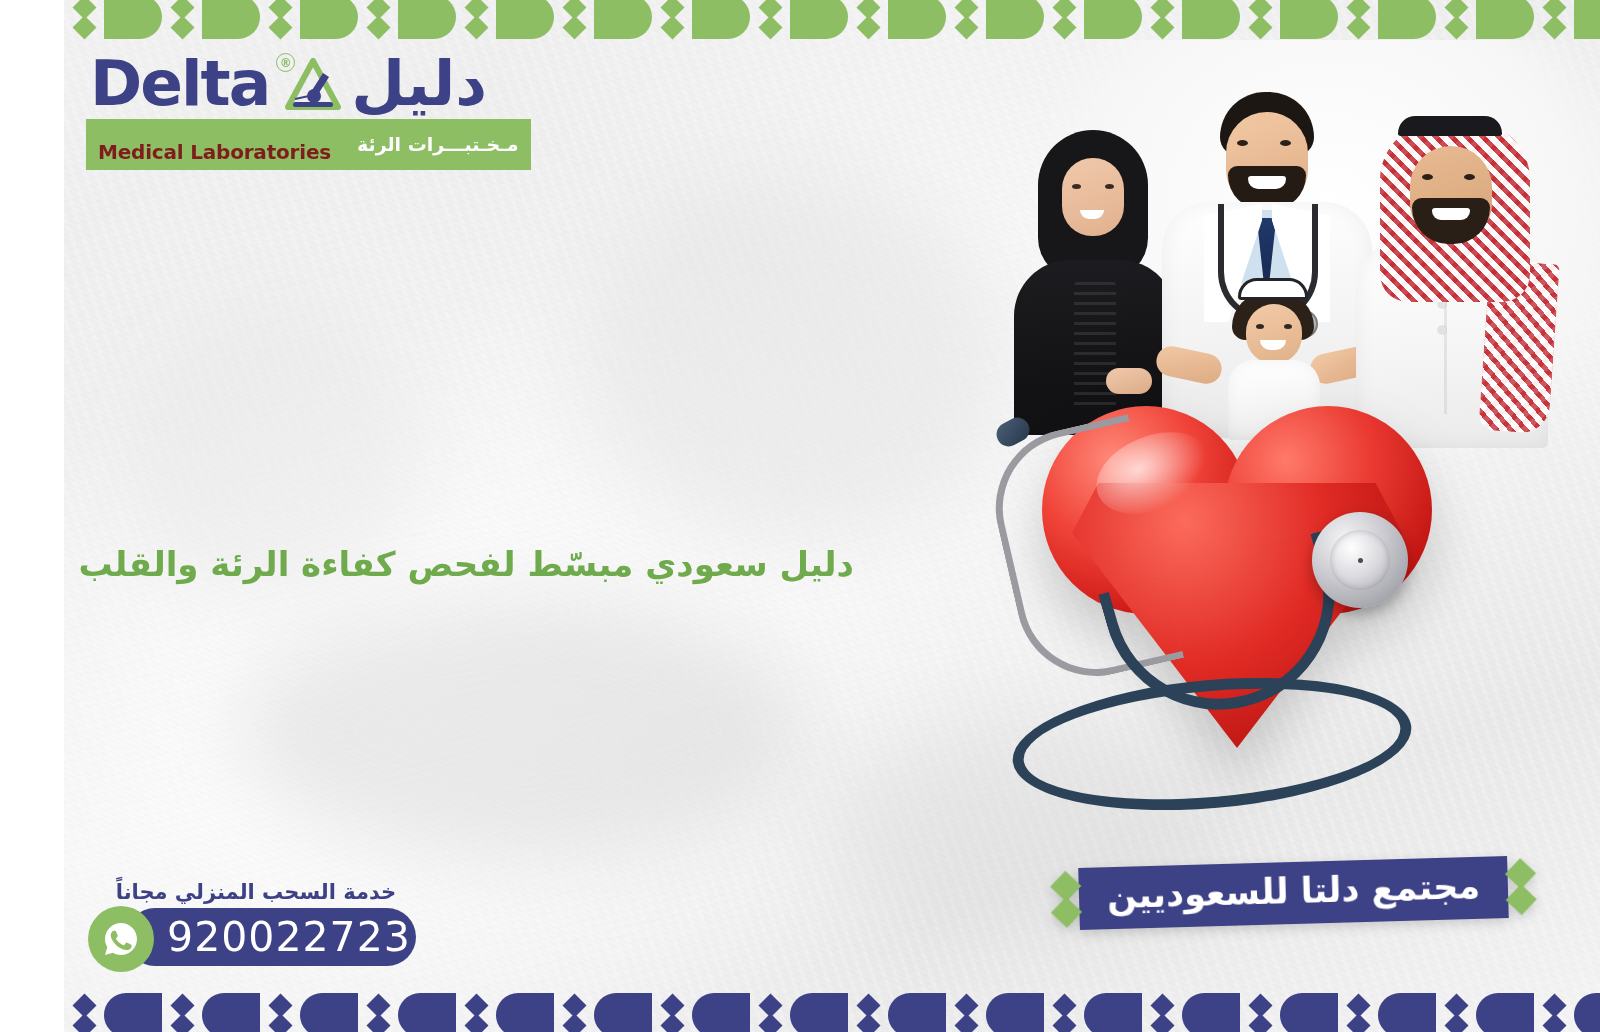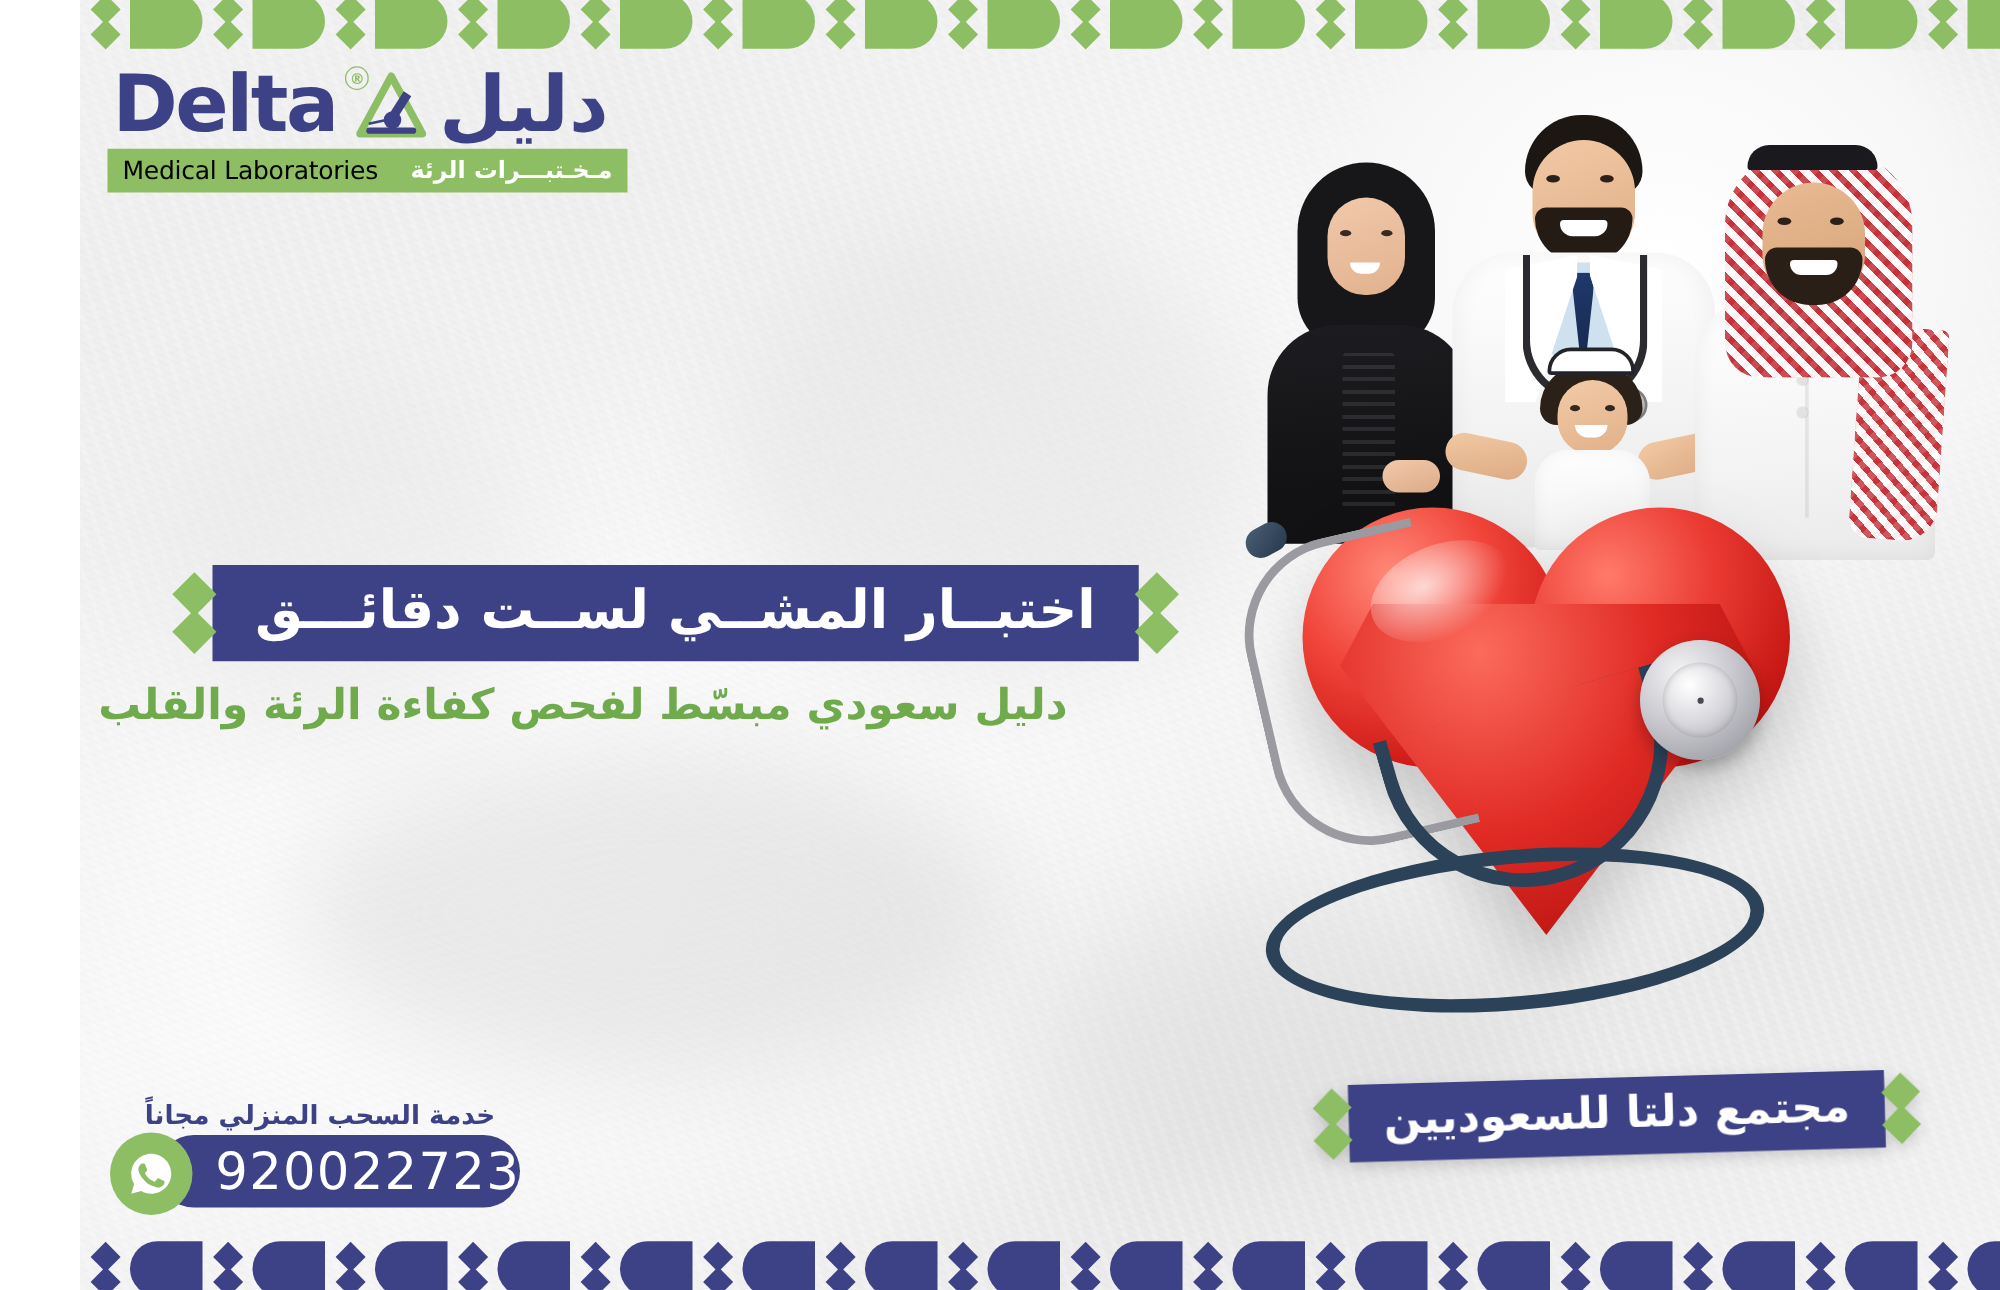--- a/index.html
+++ b/index.html
@@ -107,21 +107,21 @@
     font-family:"DejaVu Sans","Liberation Sans",sans-serif;
   }
   .logo-band {
     margin-top:5px;
     background:#8dbe64;
     padding:5px 12px 6px;
     display:flex; align-items:center; justify-content:space-between; gap:26px;
     min-width:318px;
   }
   .logo-band-en {
-    color:#000000; font-size:20px; font-weight:400; letter-spacing:-.2px;
+    color:#7f1d1d; font-size:20px; font-weight:700; letter-spacing:-.2px;margin-top:16px;
   }
   .logo-band-ar {
     color:#ffffff; font-size:19px; font-weight:700; direction:rtl;
   }
 
   
   .headline-wrap {
     position:absolute; left:76px; top:452px; z-index:9;
     display:flex; align-items:stretch;
   }
@@ -158,21 +158,21 @@
   .contact-caption {
     color:#3d4185; font-size:21px; font-weight:700;
     text-align:center; direction:rtl;
     margin:0 0 4px 6px;
   }
   .contact-pill-row { position:relative; height:62px; }
   .contact-pill {
     position:absolute; left:38px; top:0;
     width:290px; height:58px;
     background:#3d4185; border-radius:29px;
-    display:flex; align-items:center; 
+    display:flex; align-items:center; justify-content:center;
     padding-left:36px;
   }
   .contact-number {
     color:#ffffff; font-size:41px; font-weight:400;
     letter-spacing:1px; direction:ltr;
     font-family:"DejaVu Sans","Liberation Sans",sans-serif;
   }
   .wa-icon {
     position:absolute; left:0; top:-2px;
     width:66px; height:66px; border-radius:50%;
@@ -624,33 +624,20 @@
         <span class="logo-reg">®</span>
       </span>
       <span class="logo-arabic">دليل</span>
     </div>
     <div class="logo-band">
       <span class="logo-band-en">Medical Laboratories</span>
       <span class="logo-band-ar">مـخـتبـــرات الرئة</span>
     </div>
   </div>
 
-  <div class="headline-wrap">
-    <span class="rib-dia">
-        <i></i>
-        <i></i>
-      </span>
-    <div class="headline-bar">
-      <span class="headline-text">اختبــار المشــي لســت دقائـــق</span>
-    </div>
-    <span class="rib-dia">
-        <i></i>
-        <i></i>
-      </span>
-  </div>
 
   <div class="subhead">دليل سعودي مبسّط لفحص كفاءة الرئة والقلب</div>
 
   <div class="photo-area">
     <div class="photo-bg"></div>
 
     <div class="person woman">
       <span class="hijab"></span>
       <span class="face"></span>
       <span class="eye l"></span>

